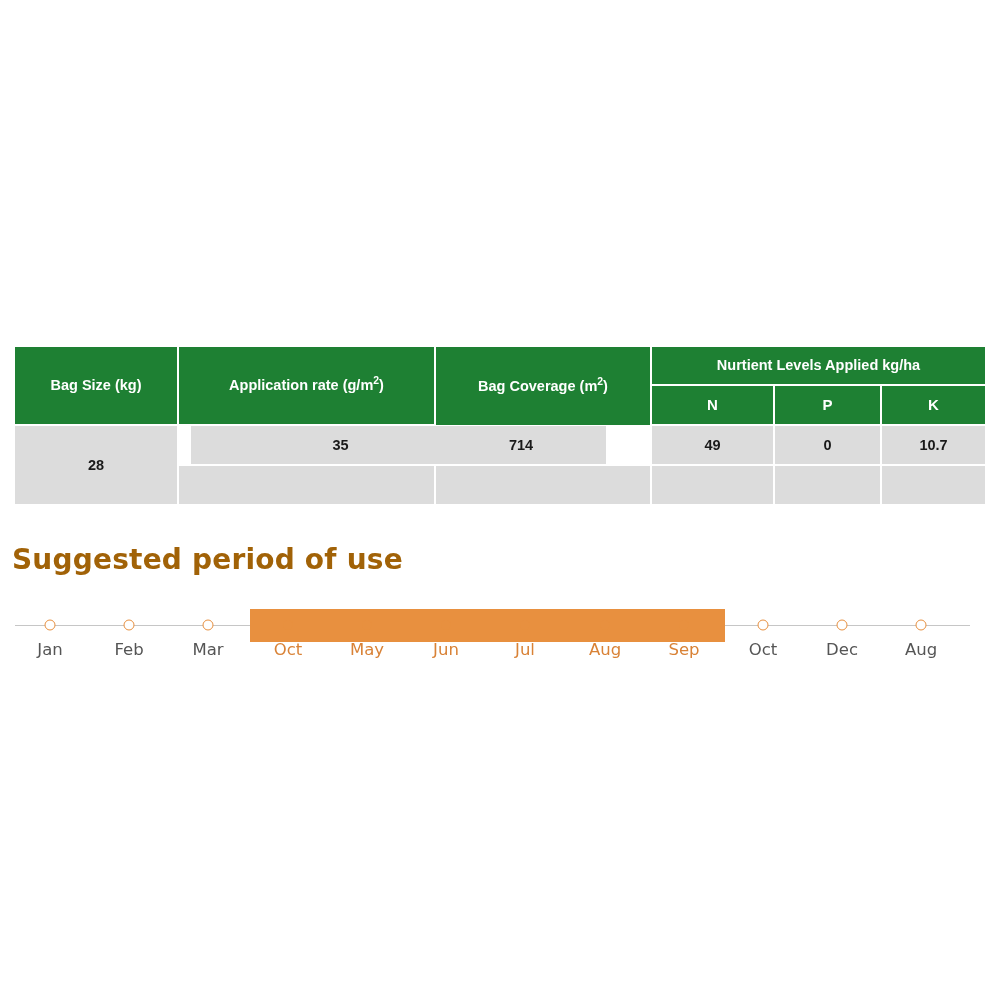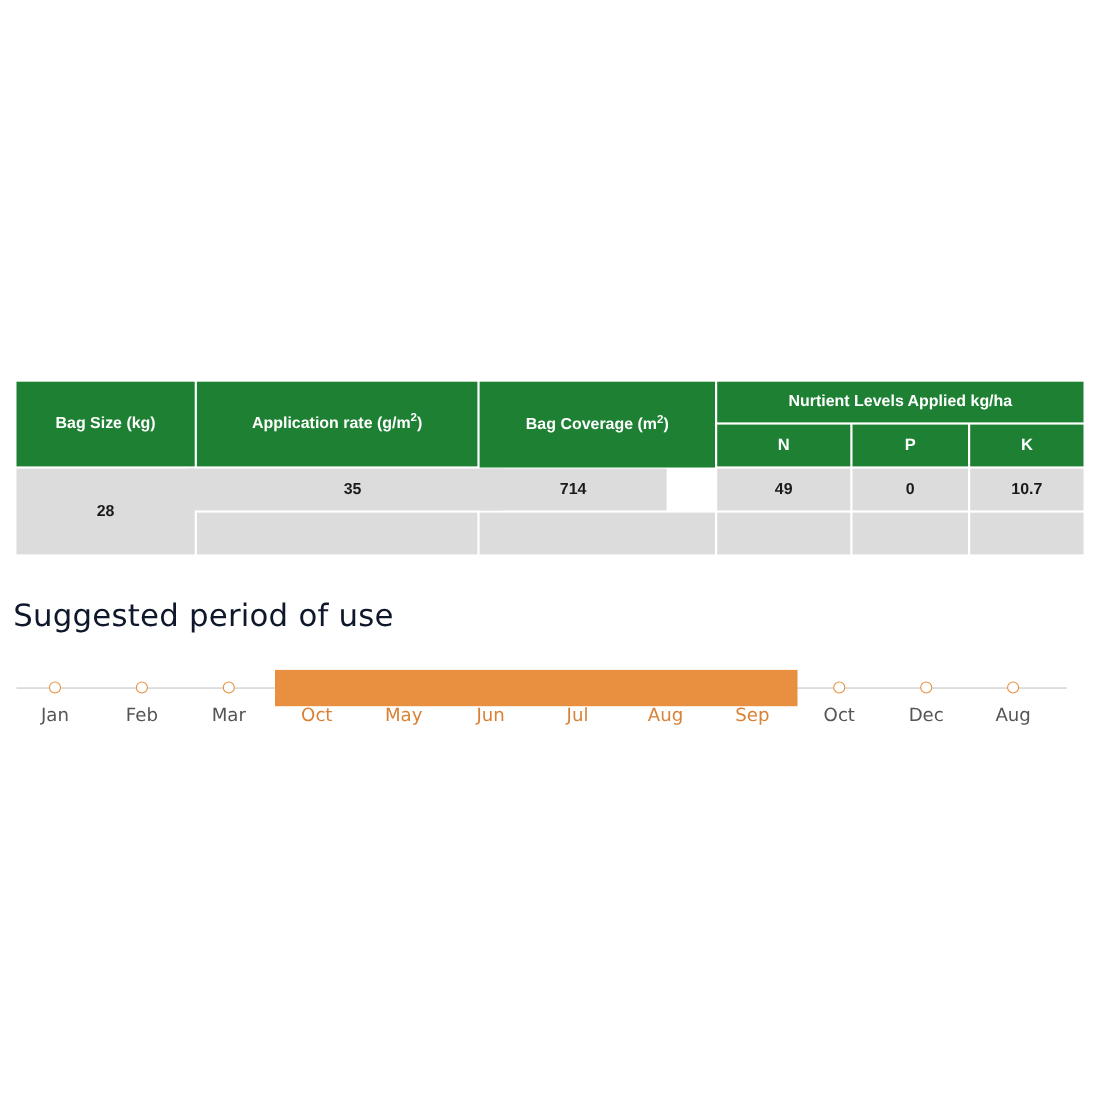--- a/index.html
+++ b/index.html
@@ -67,22 +67,22 @@
     vertical-align: super;
     line-height: 0;
   }
 
   
   .section-title {
     position: absolute;
     left: 12px;
     top: 543px;
     font-size: 28px;
-    color: #0f172a;
-    font-weight: normal;
+    color: #a16207;
+    font-weight: bold;
     letter-spacing: 0.2px;
     font-family: "DejaVu Sans", sans-serif;
   }
 
   
   .timeline {
     position: absolute;
     left: 0px;
     top: 600px;
     width: 1000px;
@@ -187,21 +187,21 @@
       <span>P</span>
     </div>
     <div class="cell head-cell small" style="left:867px; top:39px; width:103px; height:38px;">
       <span>K</span>
     </div>
 
     <div class="cell data-cell" style="left:0px; top:79px; width:162px; height:78px;">
       <span>28</span>
     </div>
 
-    <div class="cell data-cell" style="left:156px; top:79px; width:287px; height:38px;padding-left:12px;">
+    <div class="cell data-cell" style="left:176px; top:79px; width:287px; height:38px;padding-left:12px;">
       <span>35</span>
     </div>
     <div class="cell data-cell" style="left:421px; top:79px; width:170px; height:38px;">
       <span>714</span>
     </div>
     <div class="cell data-cell" style="left:637px; top:79px; width:121px; height:38px;">
       <span>49</span>
     </div>
     <div class="cell data-cell" style="left:760px; top:79px; width:105px; height:38px;">
       <span>0</span>

